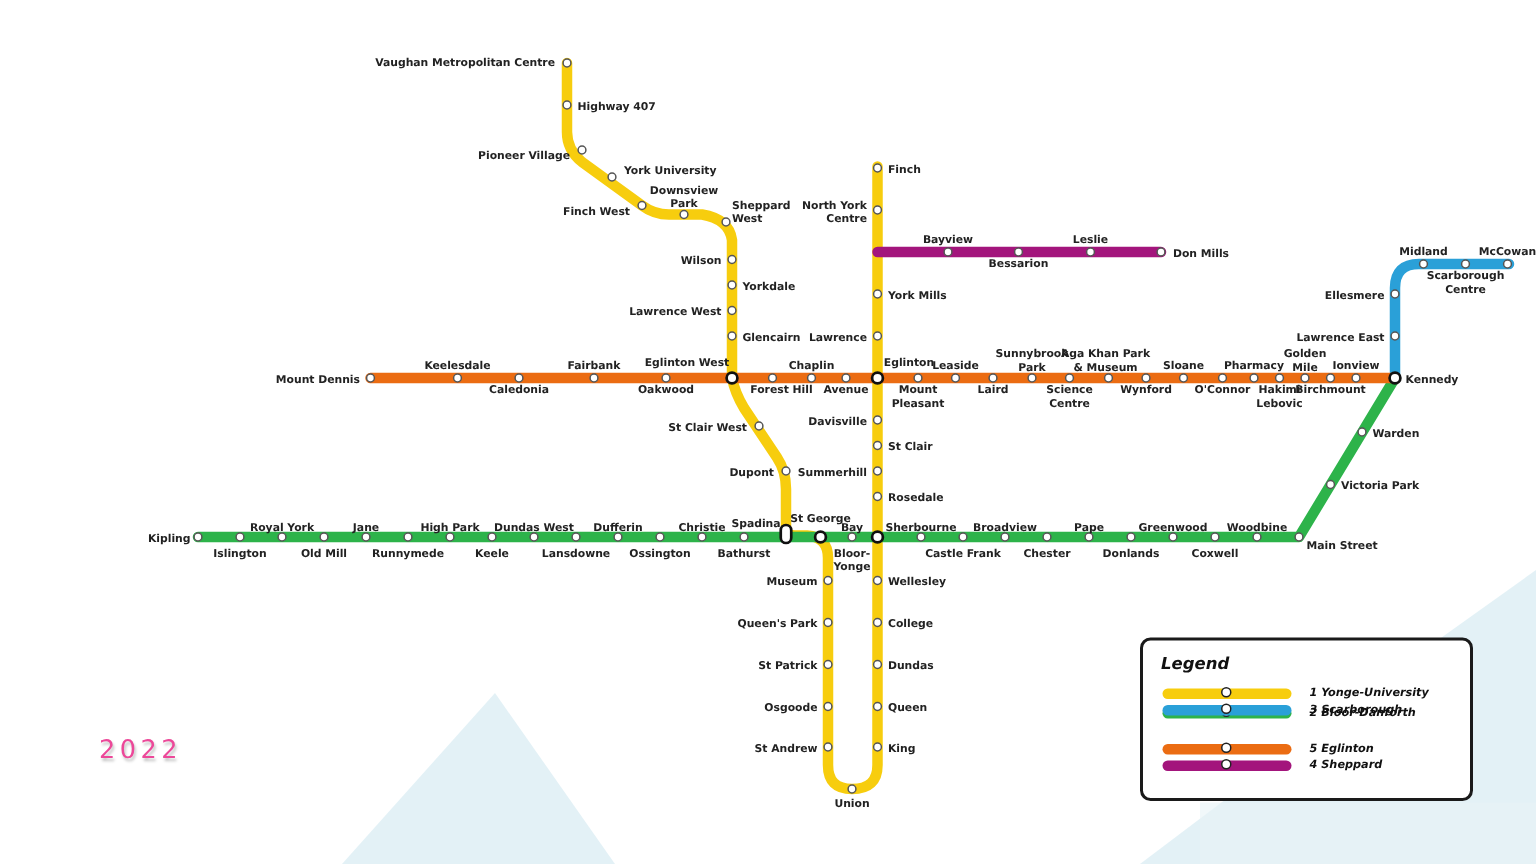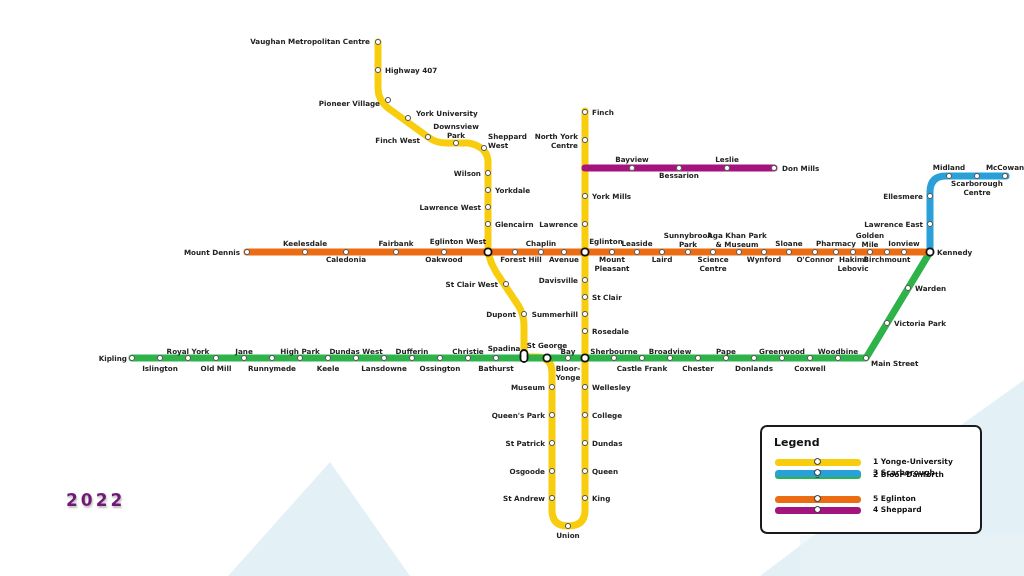--- a/index.html
+++ b/index.html
@@ -1,20 +1,20 @@
 <!DOCTYPE html>
 <html><head>
 <meta charset="utf-8">
 <style>
   html,body{margin:0;padding:0;background:#ffffff;}
   body{width:1024px;height:576px;overflow:hidden;position:relative;font-family:"Liberation Sans",sans-serif;}
   #map{position:absolute;left:0;top:0;width:1024px;height:576px;}
   .lbl{font-family:"DejaVu Sans",sans-serif;font-size:7.2px;font-weight:bold;fill:#222;}
-  .year{position:absolute;left:66px;top:490px;font-family:"DejaVu Sans",sans-serif;font-weight:bold;font-size:17px;letter-spacing:3px;color:#701a75;text-shadow:1px 2px 2px rgba(0,0,0,0.25);}
-  .legend{position:absolute;left:760px;top:425px;width:222px;height:109px;border:2px solid #1a1a1a;border-radius:7px;background:#fff;box-sizing:border-box;}
+  .year{position:absolute;left:66px;top:490px;font-family:"DejaVu Sans",sans-serif;font-weight:normal;font-size:17px;letter-spacing:3px;color:#ec4899;text-shadow:1px 2px 2px rgba(0,0,0,0.25);}
+  .legend{position:absolute;left:760px;top:425px;width:222px;height:109px;border:2px solid #1a1a1a;border-radius:7px;background:#fff;box-sizing:border-box;font-style:italic;}
   .legend-title{position:absolute;left:12px;top:9px;font-family:"DejaVu Sans",sans-serif;font-weight:bold;font-size:11px;color:#111;}
   .legend-row{position:absolute;left:13px;height:10px;width:200px;}
   .legend-bar{position:absolute;left:0;top:1px;width:86px;height:7px;border-radius:4px;}
   .legend-dot{position:absolute;left:39px;top:0px;width:5px;height:5px;border:1.5px solid #222;border-radius:50%;background:#fff;}
   .legend-num{position:absolute;left:98px;top:-1px;font-family:"DejaVu Sans",sans-serif;font-weight:bold;font-size:7.5px;color:#111;}
   .legend-name{font-weight:bold;}
 </style>
 </head>
 <body>
 

